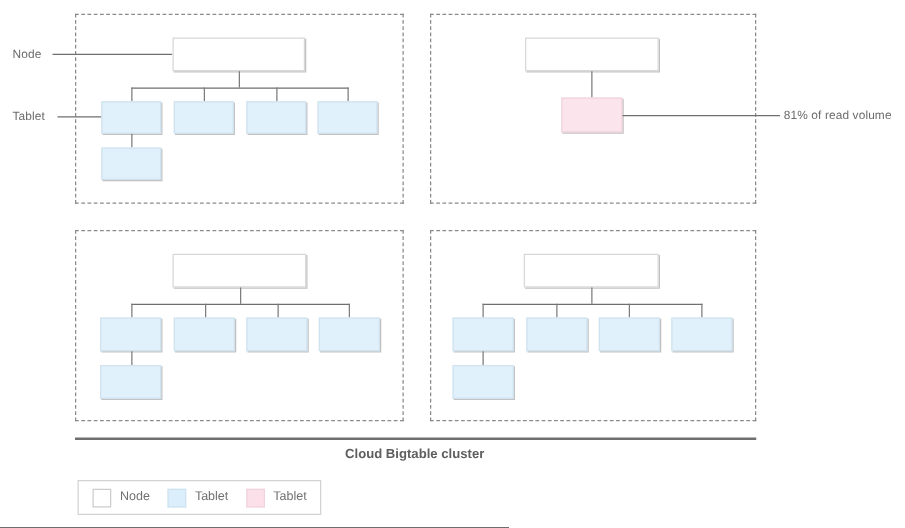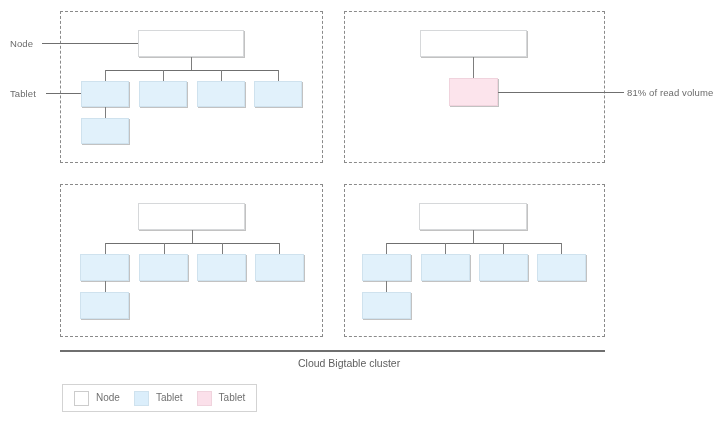--- a/index.html
+++ b/index.html
@@ -57,24 +57,23 @@
   
   .rule {
     position: absolute;
     height: 2px;
     background: #6f6f6f;
   }
   .caption {
     position: absolute;
     color: #5e5e5e;
     font-size: 10.5px;
-    font-weight: normal;
+    font-weight: bold;
     white-space: nowrap;
     line-height: 1;
-    margin-left: 22px;
   }
 
   
   #legend {
     position: absolute;
     left: 62px;
     top: 384px;
     height: 28px;
     display: flex;
     align-items: center;

